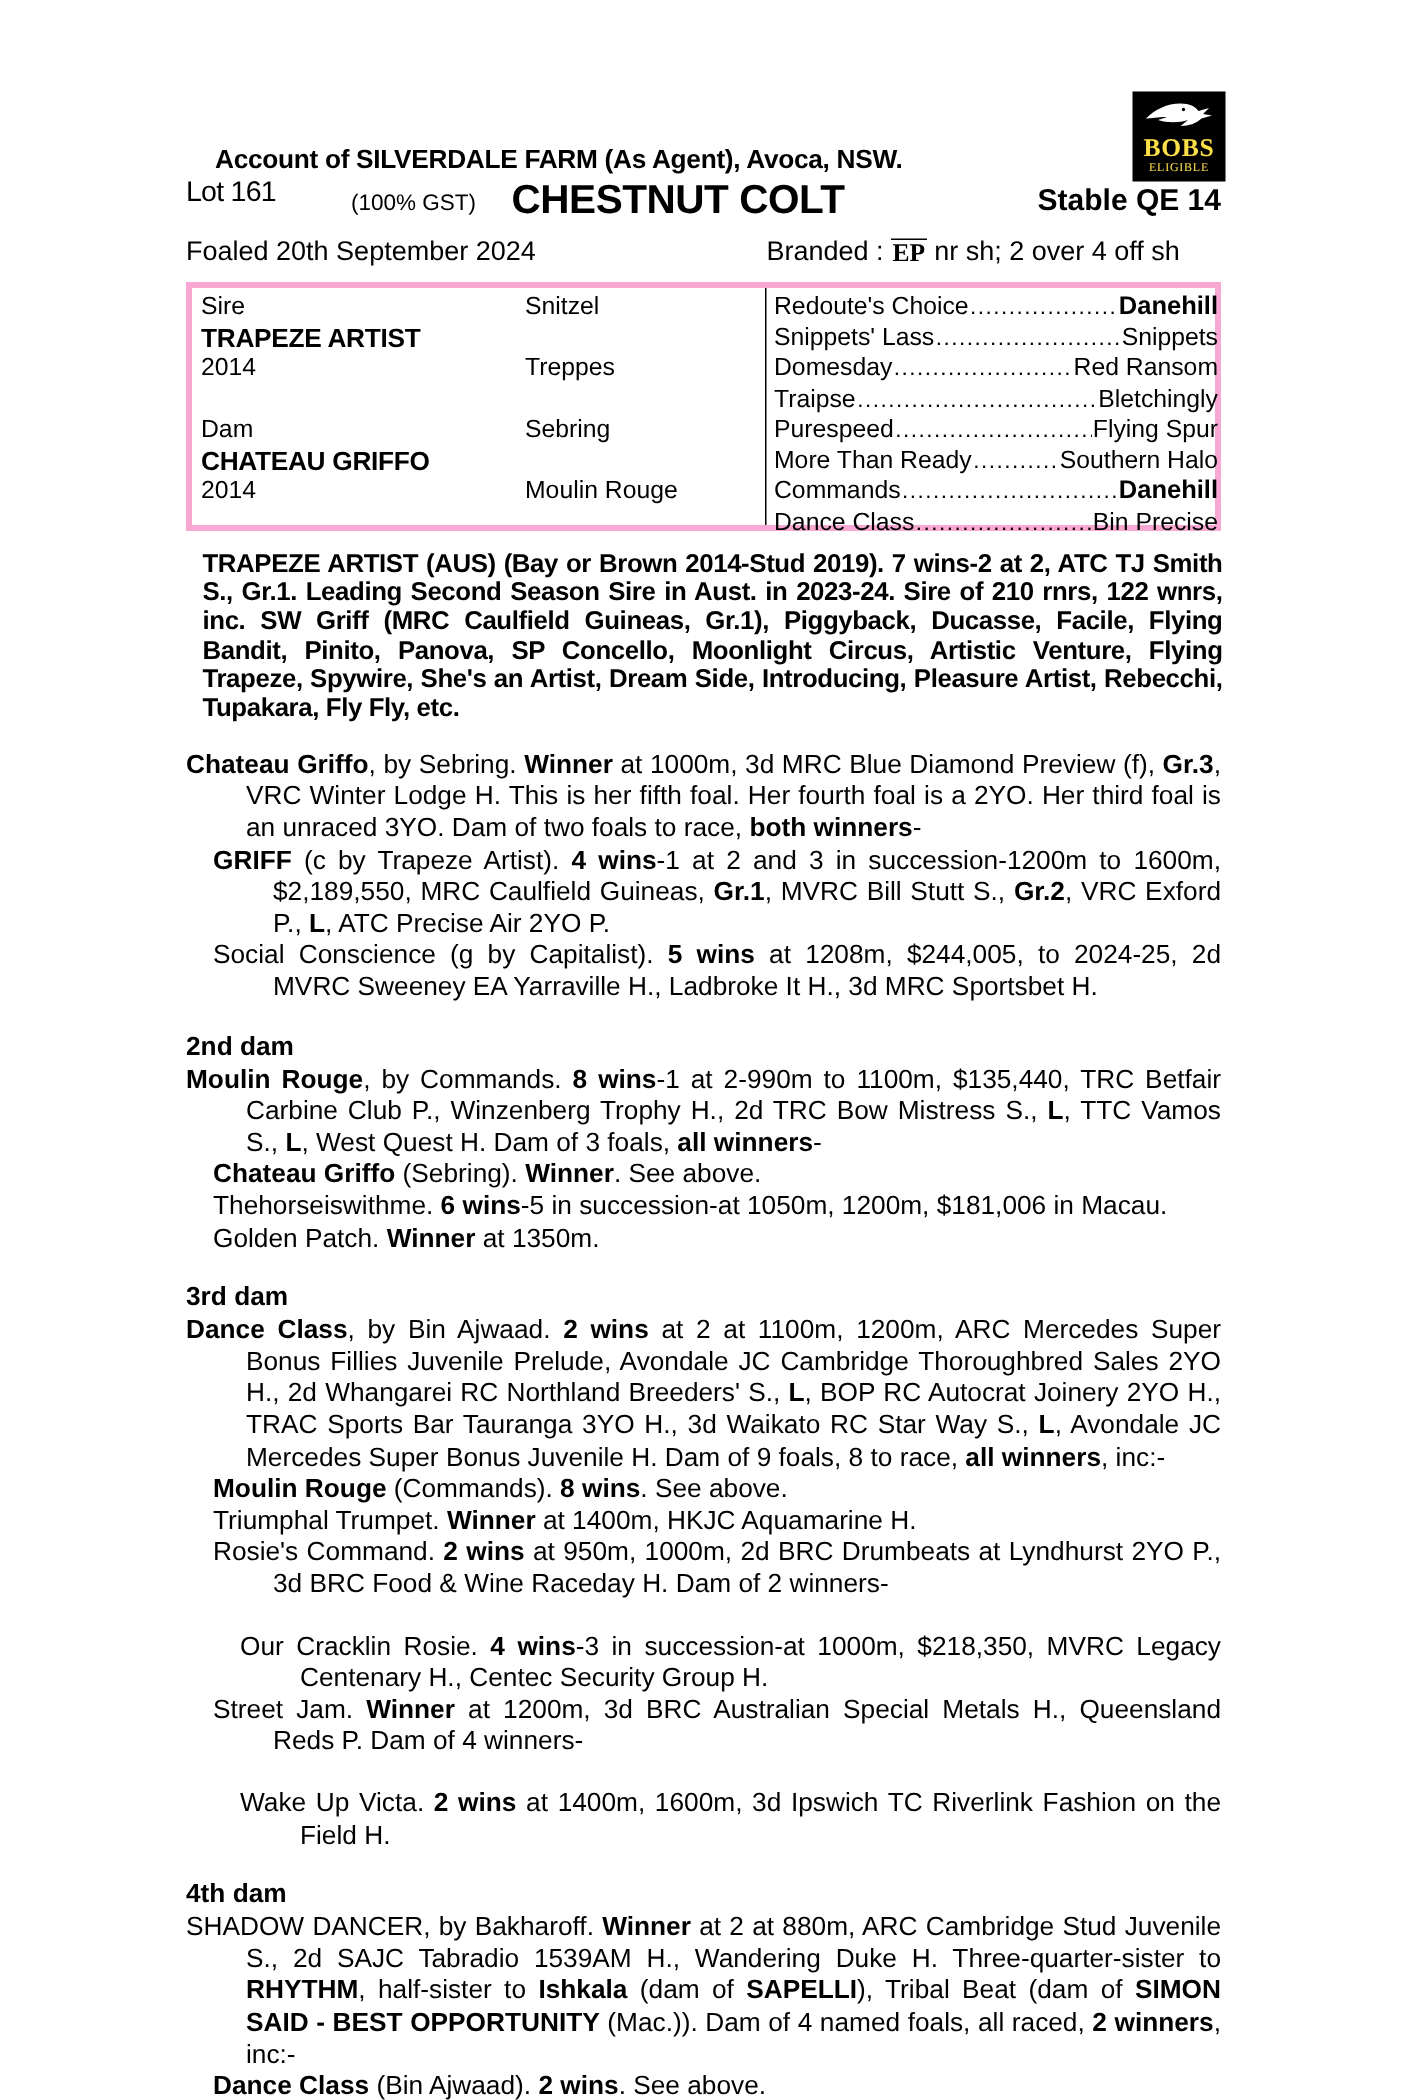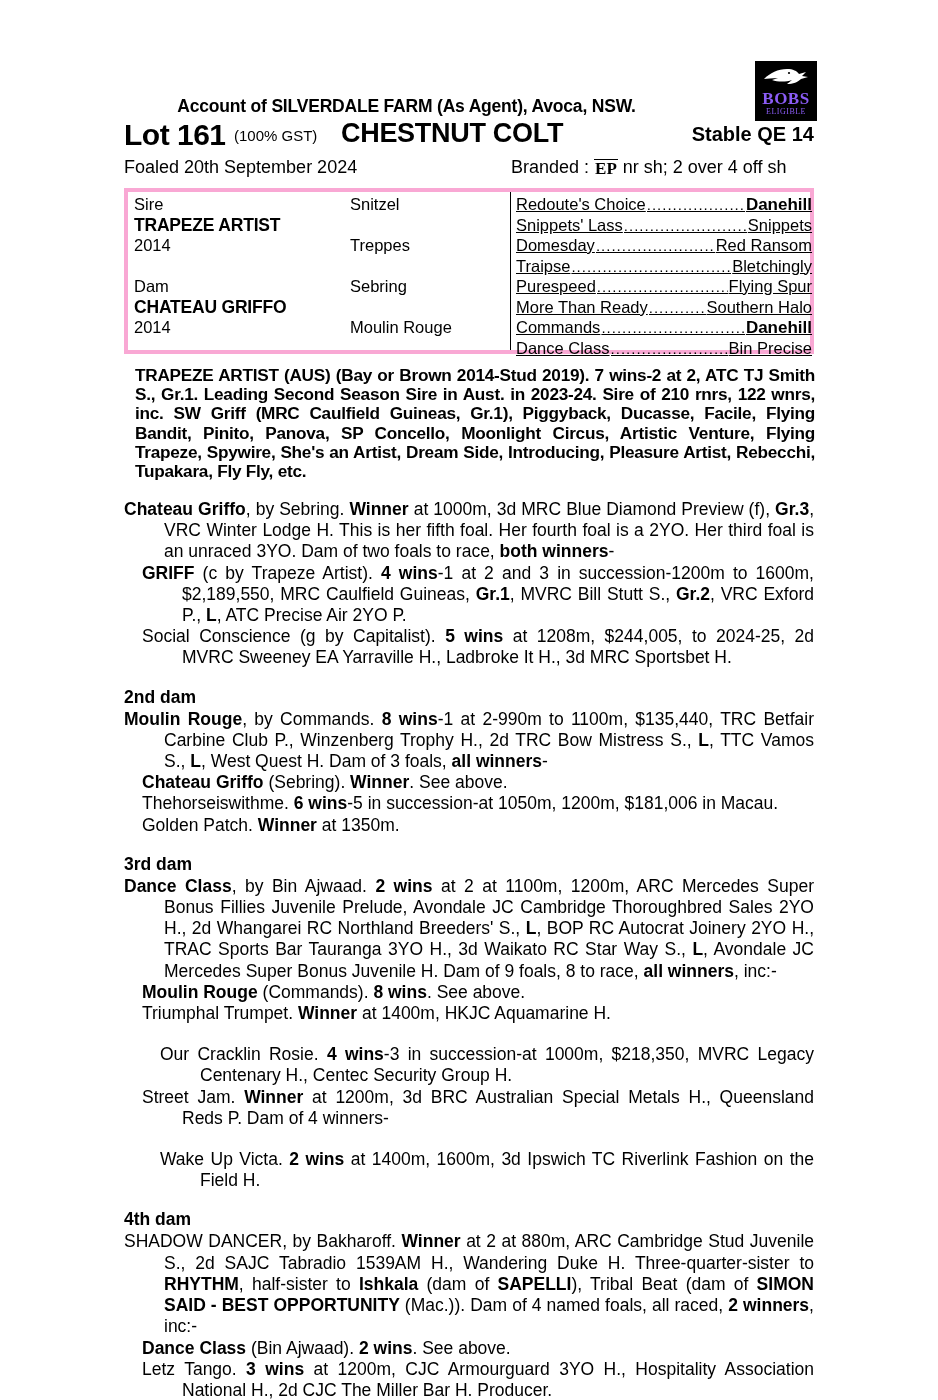--- a/index.html
+++ b/index.html
@@ -24,21 +24,21 @@
   }
 
   
   .bobs-logo {
     position: absolute;
     left: 755px;
     top: 61px;
     width: 62px;
     height: 60px;
     background: #000000;
-    color: #8b5cf6;
+    color: #fde047;
     text-align: center;
     overflow: hidden;
   }
   .bobs-logo .horse-wrap {
     height: 26px;
     display: flex;
     align-items: center;
     justify-content: center;
     padding-top: 3px;
   }
@@ -59,35 +59,34 @@
 
   .account-line {
     position: absolute;
     left: 0;
     top: 96px;
     width: 745px;
     text-align: center;
     font-weight: bold;
     font-size: 17.5px;
     letter-spacing: -0.2px;
-    margin-left: 34px;
   }
 
   .lot-row {
     position: absolute;
     left: 124px;
     top: 119px;
     width: 690px;
     height: 32px;
   }
   .lot-number {
     position: absolute;
     left: 0; top: -1px;
-    font-weight: bold;
-    font-size: 30px;
+    font-weight: normal;
+    font-size: 19px;
     letter-spacing: -0.5px;
   }
   .gst {
     position: absolute;
     left: 110px; top: 8px;
     font-size: 15px;
   }
   .colour-sex {
     position: absolute;
     left: 217px; top: -1px;
@@ -156,21 +155,20 @@
   .ped-line.b { font-weight: bold; font-size: 17.5px; letter-spacing: -0.2px; }
   .ped-line.empty { visibility: hidden; }
 
   .gp-row {
     display: flex;
     align-items: baseline;
     height: 20.5px;
     line-height: 20.5px;
     font-size: 16.5px;
     white-space: nowrap;
-    text-decoration: underline;
   }
   .gp-name { flex: 0 0 auto; }
   .gp-dots {
     flex: 1 1 auto;
     overflow: hidden;
     white-space: nowrap;
     letter-spacing: 1px;
     font-size: 15px;
     margin: 0 1px;
   }
@@ -327,20 +325,21 @@
         <div class="entry lvl1"><b>Moulin Rouge</b>, by Commands. <b>8 wins</b>-1 at 2-990m to 1100m, $135,440, TRC Betfair Carbine Club P., Winzenberg Trophy H., 2d TRC Bow Mistress S., <b>L</b>, TTC Vamos S., <b>L</b>, West Quest H. Dam of 3 foals, <b>all winners</b>-</div>
         <div class="entry lvl2"><b>Chateau Griffo</b> (Sebring). <b>Winner</b>. See above.</div>
         <div class="entry lvl2">Thehorseiswithme. <b>6 wins</b>-5 in succession-at 1050m, 1200m, $181,006 in Macau.</div>
         <div class="entry lvl2">Golden Patch. <b>Winner</b> at 1350m.</div>
       </div>
       <div style="margin-top: 17px;">
         <div class="dam-heading">3rd dam</div>
         <div class="entry lvl1"><b>Dance Class</b>, by Bin Ajwaad. <b>2 wins</b> at 2 at 1100m, 1200m, ARC Mercedes Super Bonus Fillies Juvenile Prelude, Avondale JC Cambridge Thoroughbred Sales 2YO H., 2d Whangarei RC Northland Breeders' S., <b>L</b>, BOP RC Autocrat Joinery 2YO H., TRAC Sports Bar Tauranga 3YO H., 3d Waikato RC Star Way S., <b>L</b>, Avondale JC Mercedes Super Bonus Juvenile H. Dam of 9 foals, 8 to race, <b>all winners</b>, inc:-</div>
         <div class="entry lvl2"><b>Moulin Rouge</b> (Commands). <b>8 wins</b>. See above.</div>
         <div class="entry lvl2">Triumphal Trumpet. <b>Winner</b> at 1400m, HKJC Aquamarine H.</div>
+        <div class="entry lvl2">Rosie's Command. <b>2 wins</b> at 950m, 1000m, 2d BRC Drumbeats at Lyndhurst 2YO P., 3d BRC Food &amp; Wine Raceday H. Dam of 2 winners-</div>
         <div class="entry lvl3">Our Cracklin Rosie. <b>4 wins</b>-3 in succession-at 1000m, $218,350, MVRC Legacy Centenary H., Centec Security Group H.</div>
         <div class="entry lvl2">Street Jam. <b>Winner</b> at 1200m, 3d BRC Australian Special Metals H., Queensland Reds P. Dam of 4 winners-</div>
         <div class="entry lvl3">Wake Up Victa. <b>2 wins</b> at 1400m, 1600m, 3d Ipswich TC Riverlink Fashion on the Field H.</div>
       </div>
       <div style="margin-top: 17px;">
         <div class="dam-heading">4th dam</div>
         <div class="entry lvl1">SHADOW DANCER, by Bakharoff. <b>Winner</b> at 2 at 880m, ARC Cambridge Stud Juvenile S., 2d SAJC Tabradio 1539AM H., Wandering Duke H. Three-quarter-sister to <b>RHYTHM</b>, half-sister to <b>Ishkala</b> (dam of <b>SAPELLI</b>), Tribal Beat (dam of <b>SIMON SAID - BEST OPPORTUNITY</b> (Mac.)). Dam of 4 named foals, all raced, <b>2 winners</b>, inc:-</div>
         <div class="entry lvl2"><b>Dance Class</b> (Bin Ajwaad). <b>2 wins</b>. See above.</div>
         <div class="entry lvl2">Letz Tango. <b>3 wins</b> at 1200m, CJC Armourguard 3YO H., Hospitality Association National H., 2d CJC The Miller Bar H. Producer.</div>
       </div>

